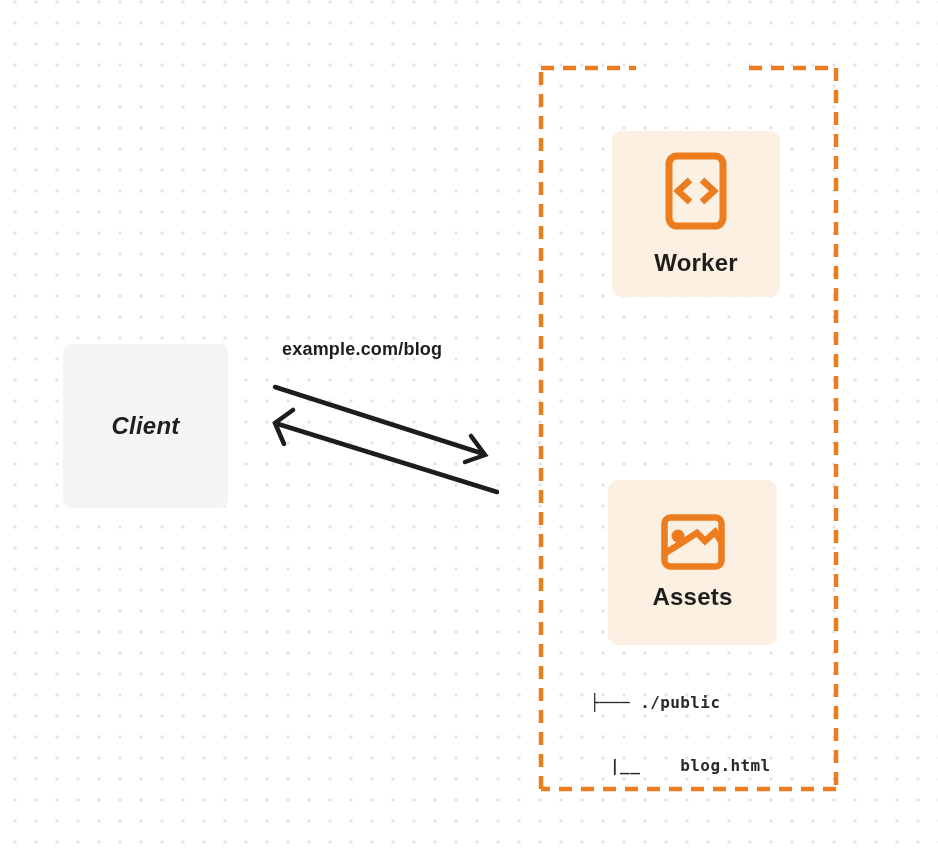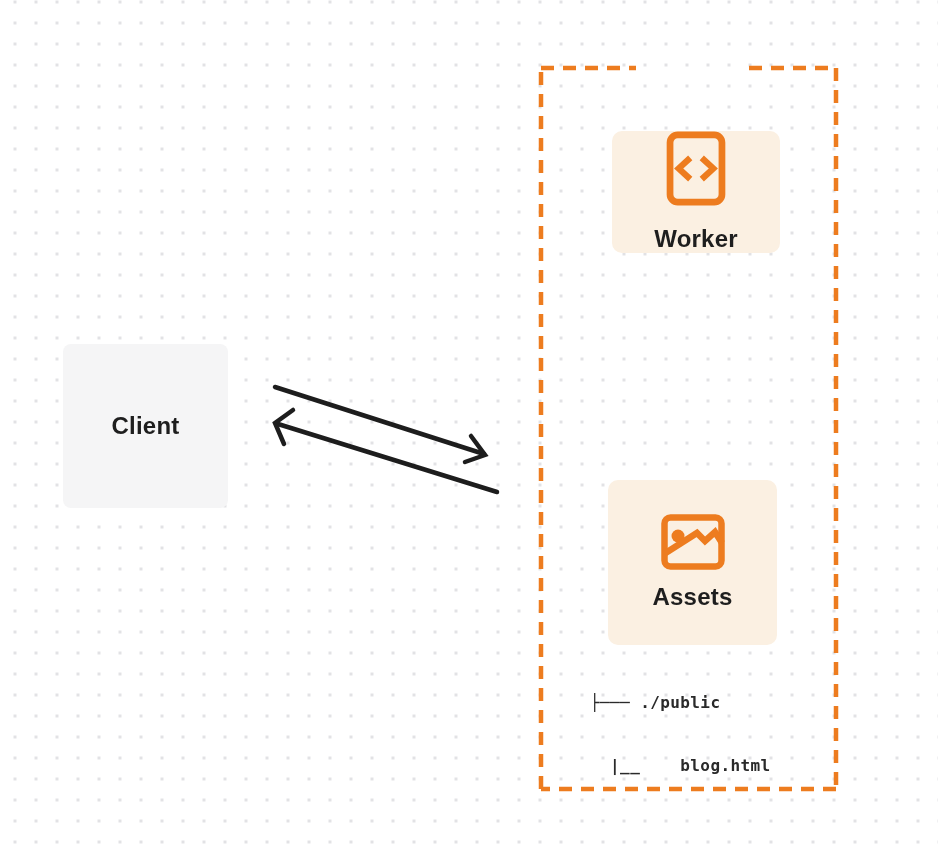--- a/index.html
+++ b/index.html
@@ -28,40 +28,40 @@
     position:absolute;left:0;top:0;width:938px;height:860px;
     pointer-events:none;
   }
   .dash{stroke:var(--orange);stroke-width:4.5;stroke-dasharray:13 9;fill:none;}
   .arrow-line{stroke:var(--arrow);stroke-width:4.5;stroke-linecap:round;fill:none;}
   .arrow-head{stroke:var(--arrow);stroke-width:4.5;stroke-linecap:round;stroke-linejoin:miter;fill:none;}
 
   .client-box{
     position:absolute;left:63px;top:344px;width:165px;height:164px;
     background:var(--client_bg);border-radius:8px;
-    display:flex;align-items:center;justify-content:center;
+    display:flex;align-items:center;justify-content:center;font-style:italic;
   }
   .node-label{
     font-size:24px;font-weight:700;color:var(--text_dark);letter-spacing:.2px;
   }
   .request-label{
     position:absolute;left:282px;top:339px;
     font-size:18px;font-weight:700;color:var(--arrow);letter-spacing:.2px;
     white-space:nowrap;
   }
   .project-title{
     position:absolute;left:628px;top:53px;width:130px;
     text-align:center;font-size:22px;font-weight:700;color:var(--orange);
     letter-spacing:.5px;
   }
   .card{
     position:absolute;background:var(--card_bg);border-radius:10px;
     display:flex;flex-direction:column;align-items:center;justify-content:center;
   }
-  .worker-card{left:612px;top:131px;width:168px;height:122px;gap:19px;}
+  .worker-card{left:612px;top:131px;width:168px;height:166px;gap:19px;}
   .assets-card{left:608px;top:480px;width:169px;height:165px;gap:13px;}
   .icon-stroke{stroke:var(--orange);fill:none;}
   .icon-fill{fill:var(--orange);stroke:none;}
   .file-tree{
     position:absolute;left:590px;top:650px;
     font-family:"DejaVu Sans Mono",monospace;
     font-size:16px;line-height:21px;font-weight:700;
     color:#2A2A2A;white-space:pre;letter-spacing:.4px;
   }
 </style>
@@ -88,20 +88,21 @@
     <g>
       <line class="arrow-line" x1="497" y1="492" x2="278" y2="424"></line>
       <polyline class="arrow-head" points="293,410 275,423 284,444"></polyline>
     </g>
   </svg>
 
   <div class="client-box">
     <span class="node-label">Client</span>
   </div>
 
+  <div class="request-label">example.com/blog</div>
 
 
   <div class="card worker-card">
     <svg width="62" height="78" viewBox="0 0 62 78">
       <rect class="icon-stroke" x="4" y="4" width="54" height="70" rx="8" stroke-width="7"></rect>
       <polyline class="icon-stroke" points="25,28 13,39 25,50" stroke-width="6.5"></polyline>
       <polyline class="icon-stroke" points="37,28 49,39 37,50" stroke-width="6.5"></polyline>
     </svg>
     <span class="node-label">Worker</span>
   </div>

